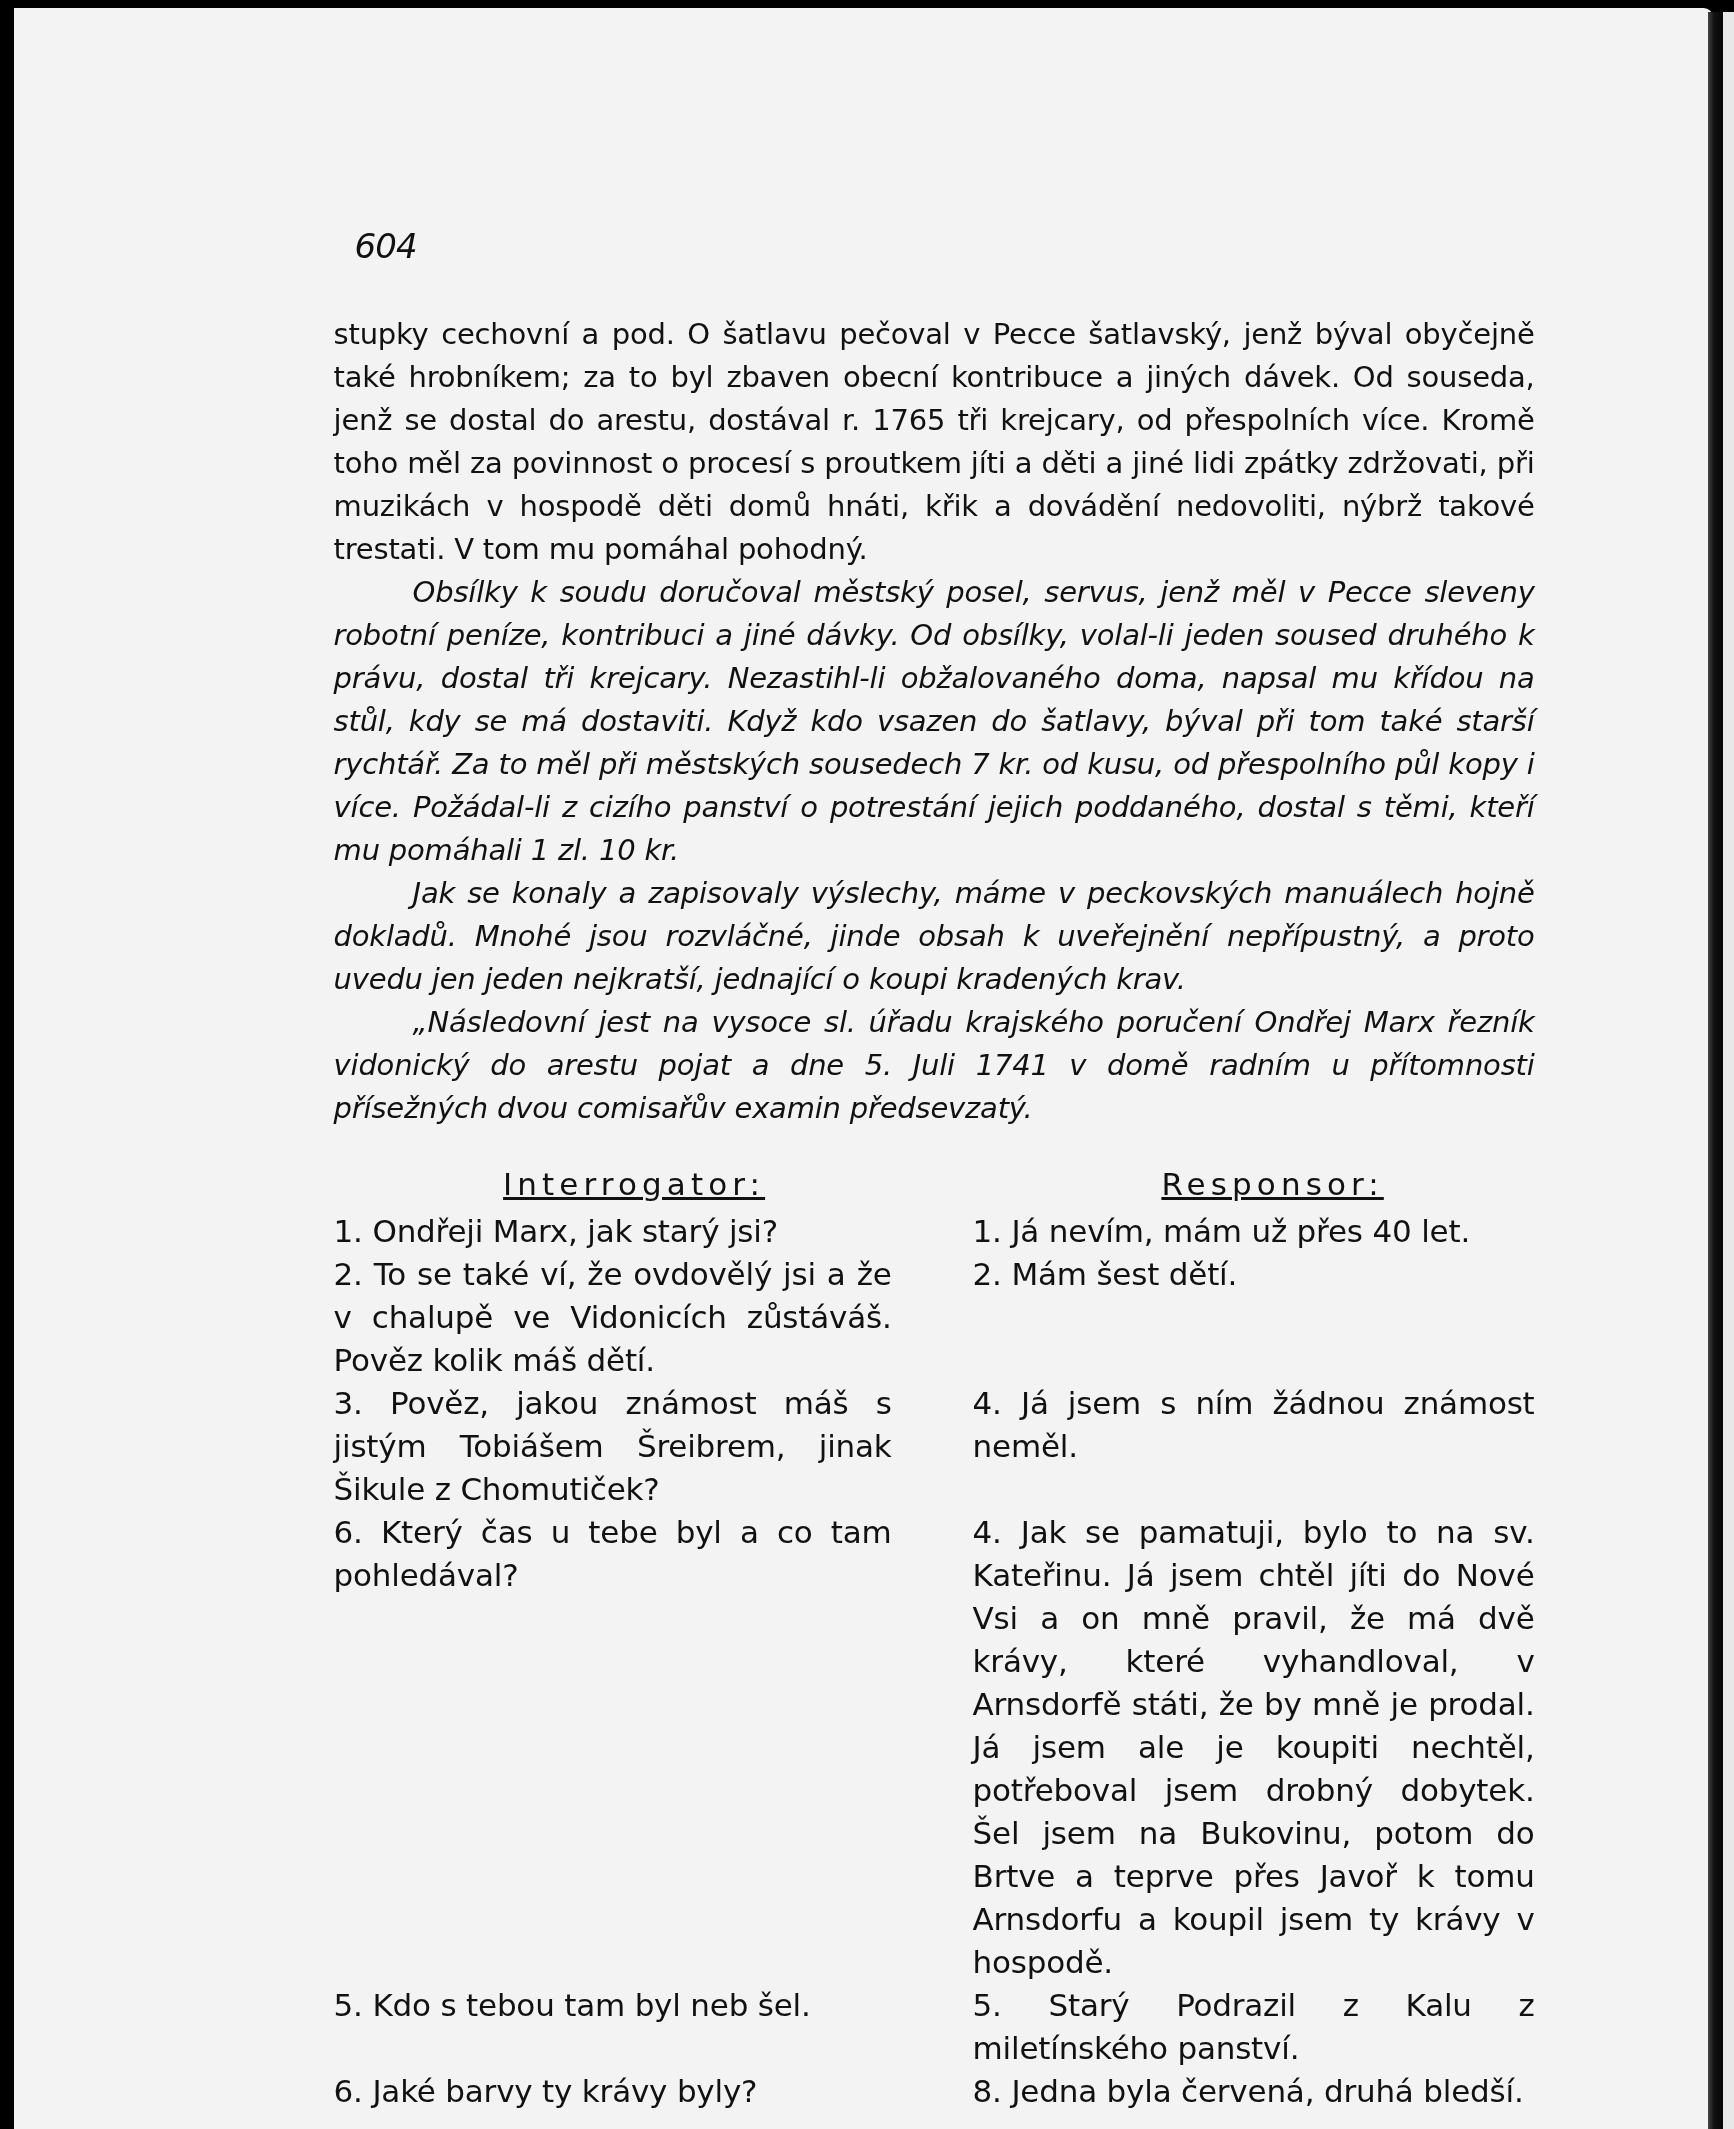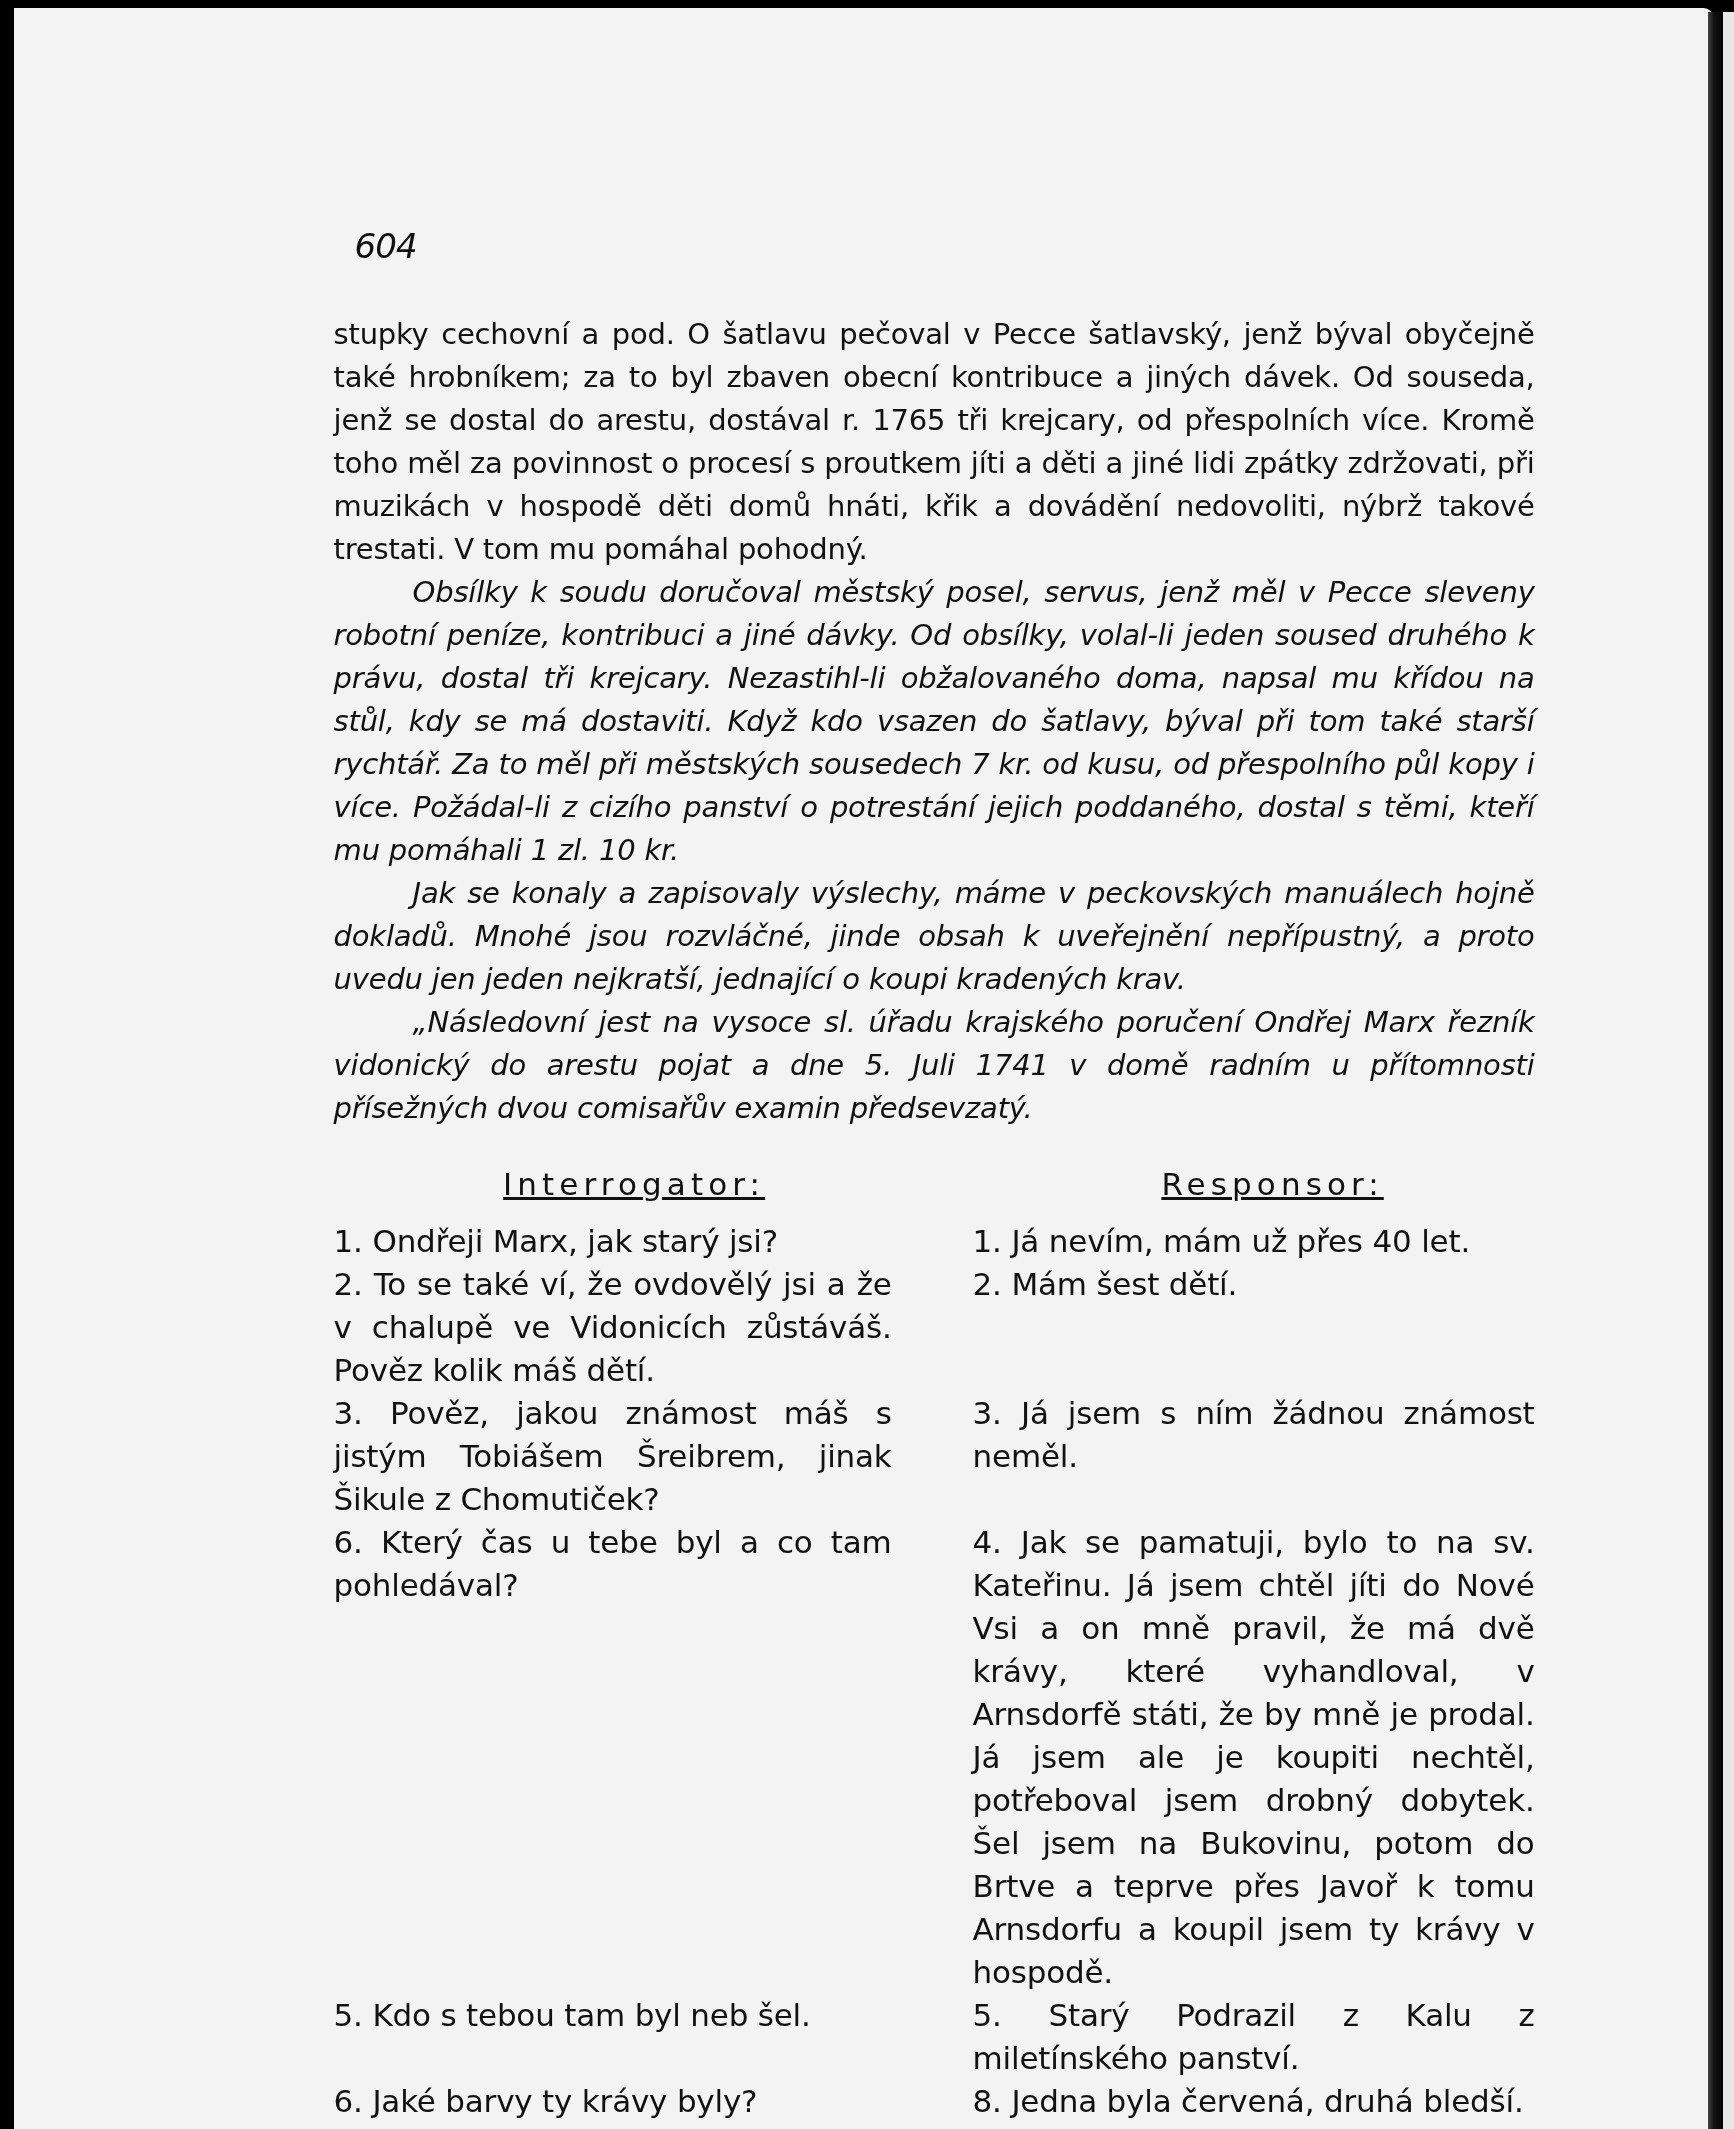--- a/index.html
+++ b/index.html
@@ -136,34 +136,34 @@
     <p class="indent">Jak se konaly a zapisovaly výslechy, máme v peckovských manuálech hojně dokladů. Mnohé jsou rozvláčné, jinde obsah k uveřejnění nepřípustný, a proto uvedu jen jeden nejkratší, jednající o koupi kradených krav.</p>
     <p class="indent">„Následovní jest na vysoce sl. úřadu krajského poručení Ondřej Marx řezník vidonický do arestu pojat a dne 5. Juli 1741 v domě radním u přítomnosti přísežných dvou comisařův examin předsevzatý.</p>
   </div>
 
   <div class="dialog">
     <div class="dialog-head">
       <div class="col-q-head">Interrogator:</div>
       <div class="col-a-head">Responsor:</div>
     </div>
 
-    <div class="qa-row" style="margin-top:14px;justify-content:flex-end;">
+    <div class="qa-row" style="margin-top:4px;justify-content:flex-end;">
       <div class="q">1. Ondřeji Marx, jak starý jsi?</div>
       <div class="gap"></div>
       <div class="a">1. Já nevím, mám už přes 40 let.</div>
     </div>
     <div class="qa-row">
       <div class="q">2. To se také ví, že ovdovělý jsi a že v chalupě ve Vidonicích zůstáváš. Pověz kolik máš dětí.</div>
       <div class="gap"></div>
       <div class="a">2. Mám šest dětí.</div>
     </div>
     <div class="qa-row">
       <div class="q">3. Pověz, jakou známost máš s jistým Tobiášem Šreibrem, jinak Šikule z Chomutiček?</div>
       <div class="gap"></div>
-      <div class="a">3. Já jsem s ním žádnou známost neměl.</div>
+      <div class="a">4. Já jsem s ním žádnou známost neměl.</div>
     </div>
     <div class="qa-row">
       <div class="q">6. Který čas u tebe byl a co tam pohledával?</div>
       <div class="gap"></div>
       <div class="a">4. Jak se pamatuji, bylo to na sv. Kateřinu. Já jsem chtěl jíti do Nové Vsi a on mně pravil, že má dvě krávy, které vyhandloval, v Arnsdorfě státi, že by mně je prodal. Já jsem ale je koupiti nechtěl, potřeboval jsem drobný dobytek. Šel jsem na Bukovinu, potom do Brtve a teprve přes Javoř k tomu Arnsdorfu a koupil jsem ty krávy v hospodě.</div>
     </div>
     <div class="qa-row" style="margin-top:0;justify-content:space-between;">
       <div class="q">5. Kdo s tebou tam byl neb šel.</div>
       <div class="gap"></div>
       <div class="a">5. Starý Podrazil z Kalu z miletínského panství.</div>

